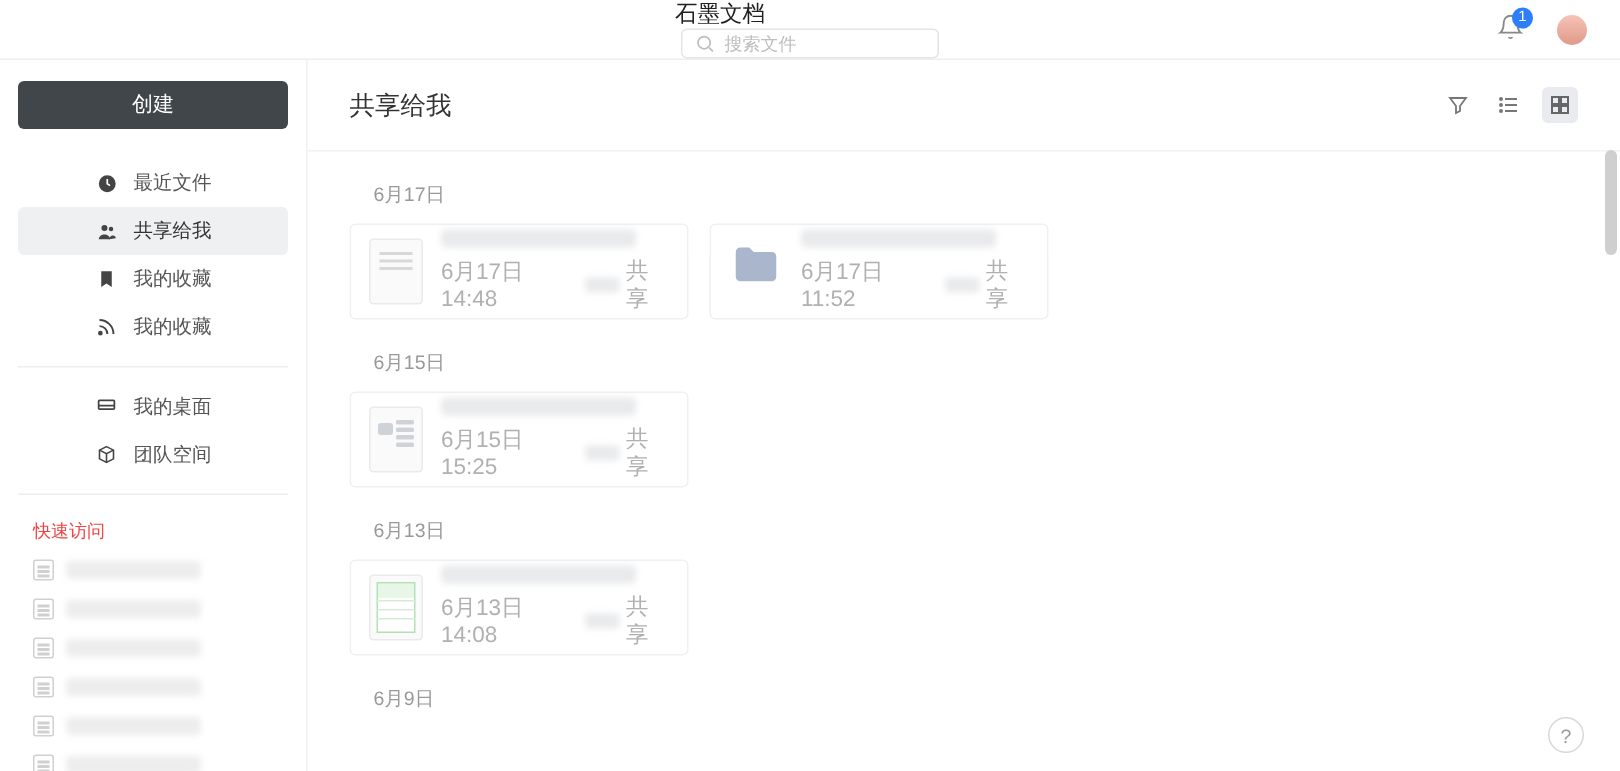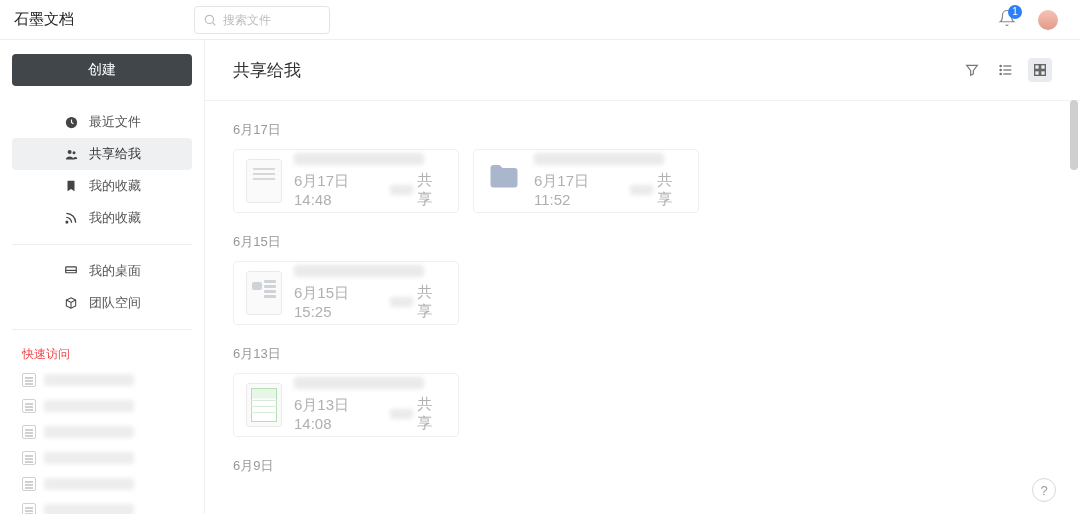--- a/index.html
+++ b/index.html
@@ -1,20 +1,20 @@
 <!DOCTYPE html>
 <html><head>
 <meta charset="utf-8">
 <style>
   * { box-sizing: border-box; margin: 0; padding: 0; }
   html, body { width: 1080px; height: 514px; font-family: -apple-system, "PingFang SC", "Microsoft YaHei", sans-serif; background: #fff; overflow: hidden; color: #333; }
   
-  .topbar { height: 40px; border-bottom: 1px solid #eee; display: flex; align-items: center; padding: 0 14px; position: relative; }
+  .topbar { height: 40px; border-bottom: 1px solid #eee; display: flex; align-items: center; padding: 0 14px; position: relative; flex-direction: column; }
   .brand { font-size: 15px; font-weight: 500; color: #222; width: 180px; }
-  .search { display: flex; align-items: center; width: 136px; height: 28px; border: 1px solid #e4e4e4; border-radius: 4px; padding: 0 8px; color: #bdbdbd; }
+  .search { display: flex; align-items: center; width: 172px; height: 28px; border: 1px solid #e4e4e4; border-radius: 4px; padding: 0 8px; color: #bdbdbd; }
   .search svg { flex: 0 0 auto; }
   .search input { border: none; outline: none; font-size: 12px; color: #333; margin-left: 6px; width: 100%; background: transparent; }
   .search input::placeholder { color: #bdbdbd; }
   .top-right { position: absolute; right: 22px; top: 0; height: 40px; display: flex; align-items: center; gap: 22px; }
   .bell { position: relative; }
   .badge { position: absolute; top: -4px; right: -6px; min-width: 14px; height: 14px; background: #2d7ff9; color: #fff; font-size: 10px; line-height: 14px; border-radius: 7px; text-align: center; padding: 0 3px; }
   .avatar { width: 20px; height: 20px; border-radius: 50%; background: linear-gradient(#f6c3b6,#e09a88); }
 
   .body { display: flex; height: calc(514px - 40px); }
 
@@ -34,21 +34,21 @@
 
   
   .main { flex: 1; position: relative; display: flex; flex-direction: column; }
   .main-header { height: 60px; display: flex; align-items: center; padding: 0 28px; }
   .main-title { font-size: 17px; color: #333; }
   .main-tools { margin-left: auto; display: flex; align-items: center; gap: 10px; }
   .tool { width: 24px; height: 24px; display: inline-flex; align-items: center; justify-content: center; color: #777; border-radius: 4px; cursor: pointer; }
   .tool.active { background: #e9ebee; color: #555; }
 
   .content { flex: 1; overflow-y: auto; padding: 0 28px 20px 28px; border-top: 1px solid #f2f2f2; }
-  .group-date { font-size: 13px; color: #999; margin: 20px 0 10px; }
+  .group-date { font-size: 13px; color: #999; margin: 20px 16px 10px; }
   .cards { display: flex; gap: 14px; flex-wrap: wrap; }
   .card { width: 226px; height: 64px; border: 1px solid #f0f0f0; border-radius: 4px; display: flex; align-items: center; padding: 0 12px; background: #fff; }
   .thumb { width: 36px; height: 44px; border: 1px solid #eaeaea; border-radius: 3px; background: #fafafa; position: relative; flex: 0 0 auto; margin-right: 12px; }
   .thumb.doc::before { content: ""; position: absolute; left: 6px; top: 8px; right: 6px; height: 2px; background: #d8d8d8; box-shadow: 0 5px 0 #d8d8d8, 0 10px 0 #d8d8d8; }
   .thumb.folder { border: none; background: none; }
   .thumb.folder svg { width: 36px; height: 36px; }
   .thumb.board::before { content: ""; position: absolute; left: 5px; top: 10px; width: 10px; height: 8px; background: #cfd3d8; border-radius: 2px; }
   .thumb.board::after { content: ""; position: absolute; right: 5px; top: 8px; width: 12px; height: 3px; background: #cfd3d8; box-shadow: 0 5px 0 #cfd3d8, 0 10px 0 #cfd3d8, 0 15px 0 #cfd3d8; border-radius: 1px; }
   .thumb.sheet::before { content: ""; position: absolute; inset: 4px; border: 1px solid #b5dfb5; background: linear-gradient(#e8f6e8,#e8f6e8) 0 0/100% 30% no-repeat, #fff; }
   .thumb.sheet::after { content:""; position:absolute; left:4px; right:4px; top:16px; height:1px; background:#d8ebd8; box-shadow:0 6px 0 #d8ebd8, 0 12px 0 #d8ebd8; }

